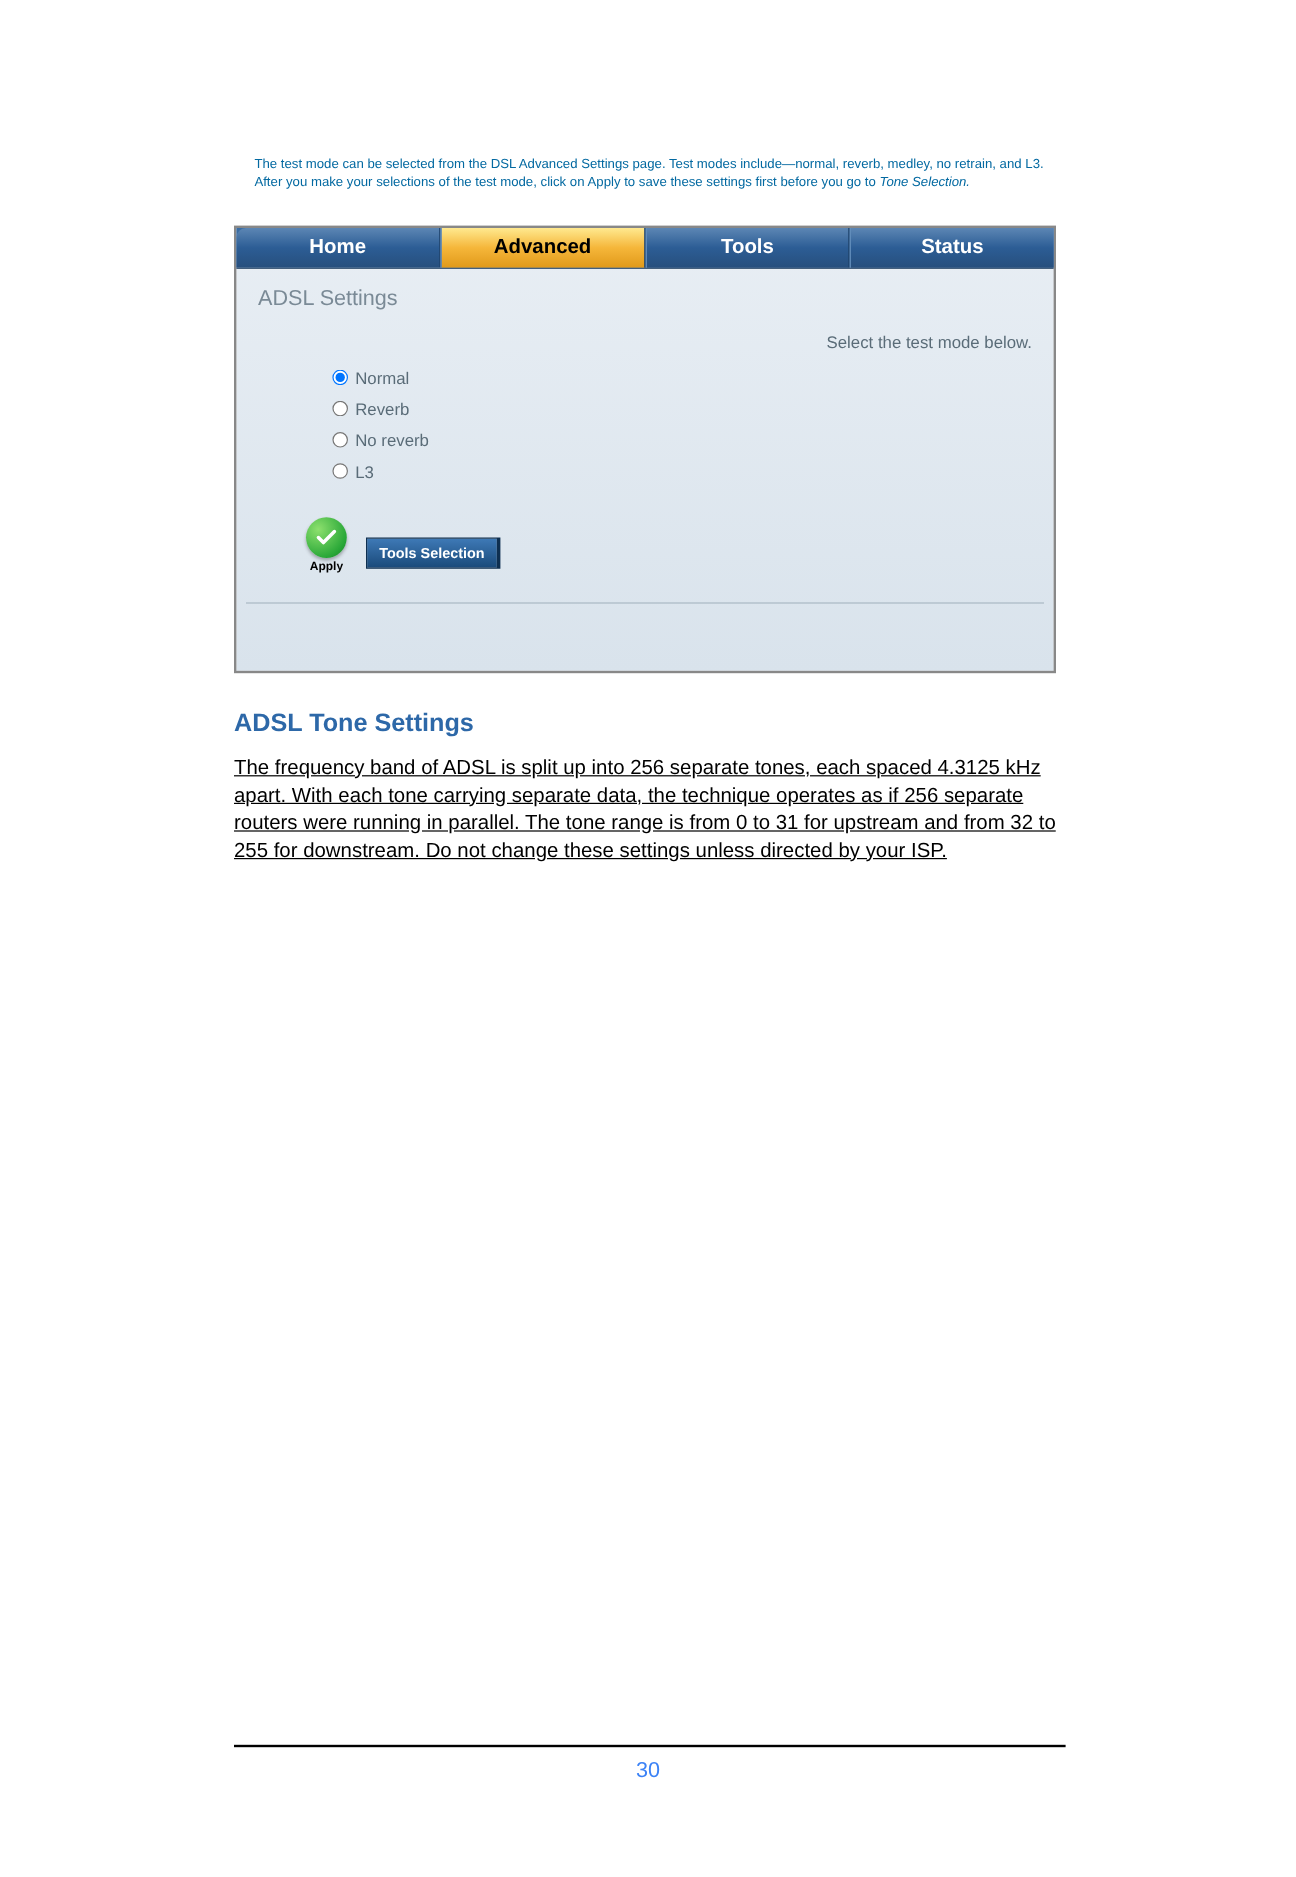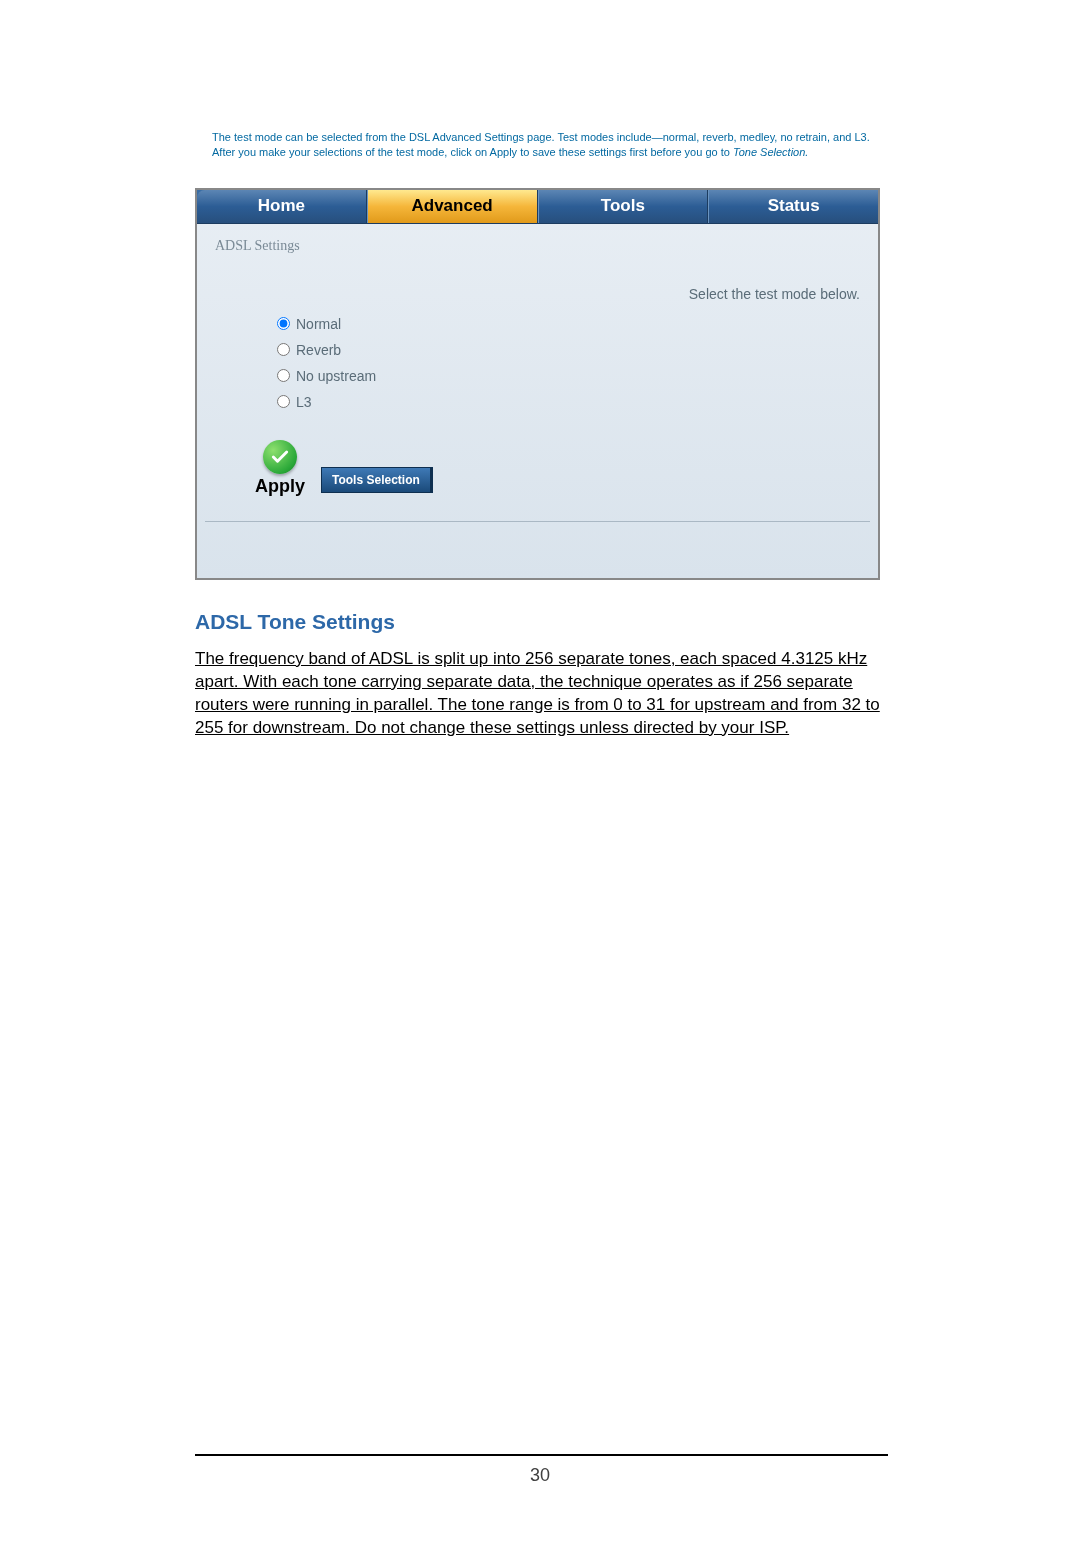--- a/index.html
+++ b/index.html
@@ -48,24 +48,23 @@
   .tab:first-child { border-top-left-radius: 8px; border-left: none; }
   .tab:last-child { border-right: none; }
   .tab.active {
     background: linear-gradient(to bottom, #ffe98f 0%, #f5b63a 50%, #e19a1a 100%);
     color: #000;
   }
   .panel-body {
     padding: 14px 18px 0 18px;
   }
   .panel-title {
-    font-size: 14px;
+    font-size: 18px;
     color: #7a8a96;
-    margin-bottom: 32px;
-    font-family: Liberation Serif, serif;
+    margin-bottom: 18px;
   }
   .instruction {
     font-size: 14px;
     color: #5a6c78;
     margin-bottom: 4px;
     text-align: right;
   }
   .radio-group {
     padding-left: 62px;
     margin-top: 14px;
@@ -97,21 +96,21 @@
     border-radius: 50%;
     background: radial-gradient(circle at 30% 30%, #8de06e, #2aa838 70%, #167a24);
     display: flex;
     align-items: center;
     justify-content: center;
     box-shadow: 0 2px 3px rgba(0,0,0,0.3);
     margin-bottom: 2px;
   }
   .apply-icon svg { width: 20px; height: 20px; }
   .apply-label {
-    font-size: 18px;
+    font-size: 10px;
     font-weight: bold;
     color: #000;
   }
   .tone-btn {
     background: linear-gradient(to bottom, #3e79b6 0%, #1a4a7a 100%);
     border: 1px solid #0e2f50;
     border-right: 3px solid #0e2f50;
     color: #ffffff;
     font-size: 12px;
     font-weight: bold;
@@ -141,21 +140,21 @@
     bottom: 108px;
     border-top: 2px solid #000;
   }
   .page-number {
     position: absolute;
     left: 0;
     right: 0;
     bottom: 78px;
     text-align: center;
     font-size: 18px;
-    color: #404040;
+    color: #3b82f6;
   }
 </style>
 </head>
 <body>
 
 <div class="page">
   <p class="intro-text">
     <span>The test mode can be selected from the DSL Advanced Settings page.  Test modes include—normal, reverb, medley, no retrain, and L3.  After you make your selections of the test mode, click on Apply to save these settings first before you go to </span><span class="italic">Tone Selection.</span>
   </p>
 
@@ -173,21 +172,21 @@
         <label class="radio-row">
           <input type="radio" name="tm" checked="" style="">
           <span>Normal</span>
         </label>
         <label class="radio-row">
           <input type="radio" name="tm" style="">
           <span>Reverb</span>
         </label>
         <label class="radio-row">
           <input type="radio" name="tm" style="">
-          <span>No upstream</span>
+          <span>No reverb</span>
         </label>
         <label class="radio-row">
           <input type="radio" name="tm" style="">
           <span>L3</span>
         </label>
       </div>
       <div class="actions">
         <div class="apply-btn">
           <div class="apply-icon">
             <svg viewBox="0 0 24 24">

